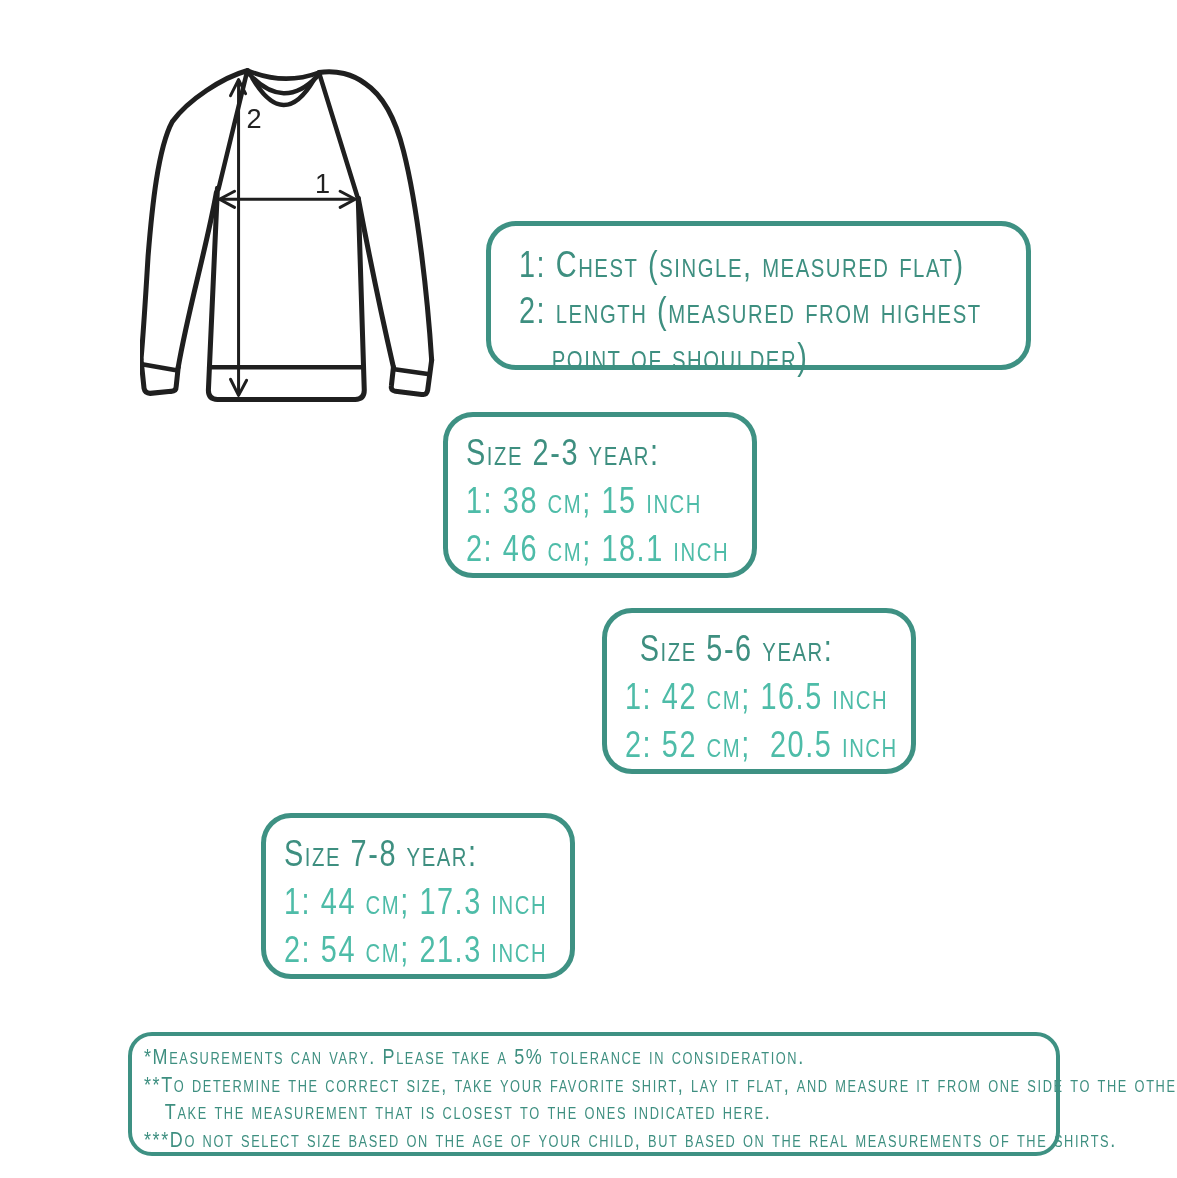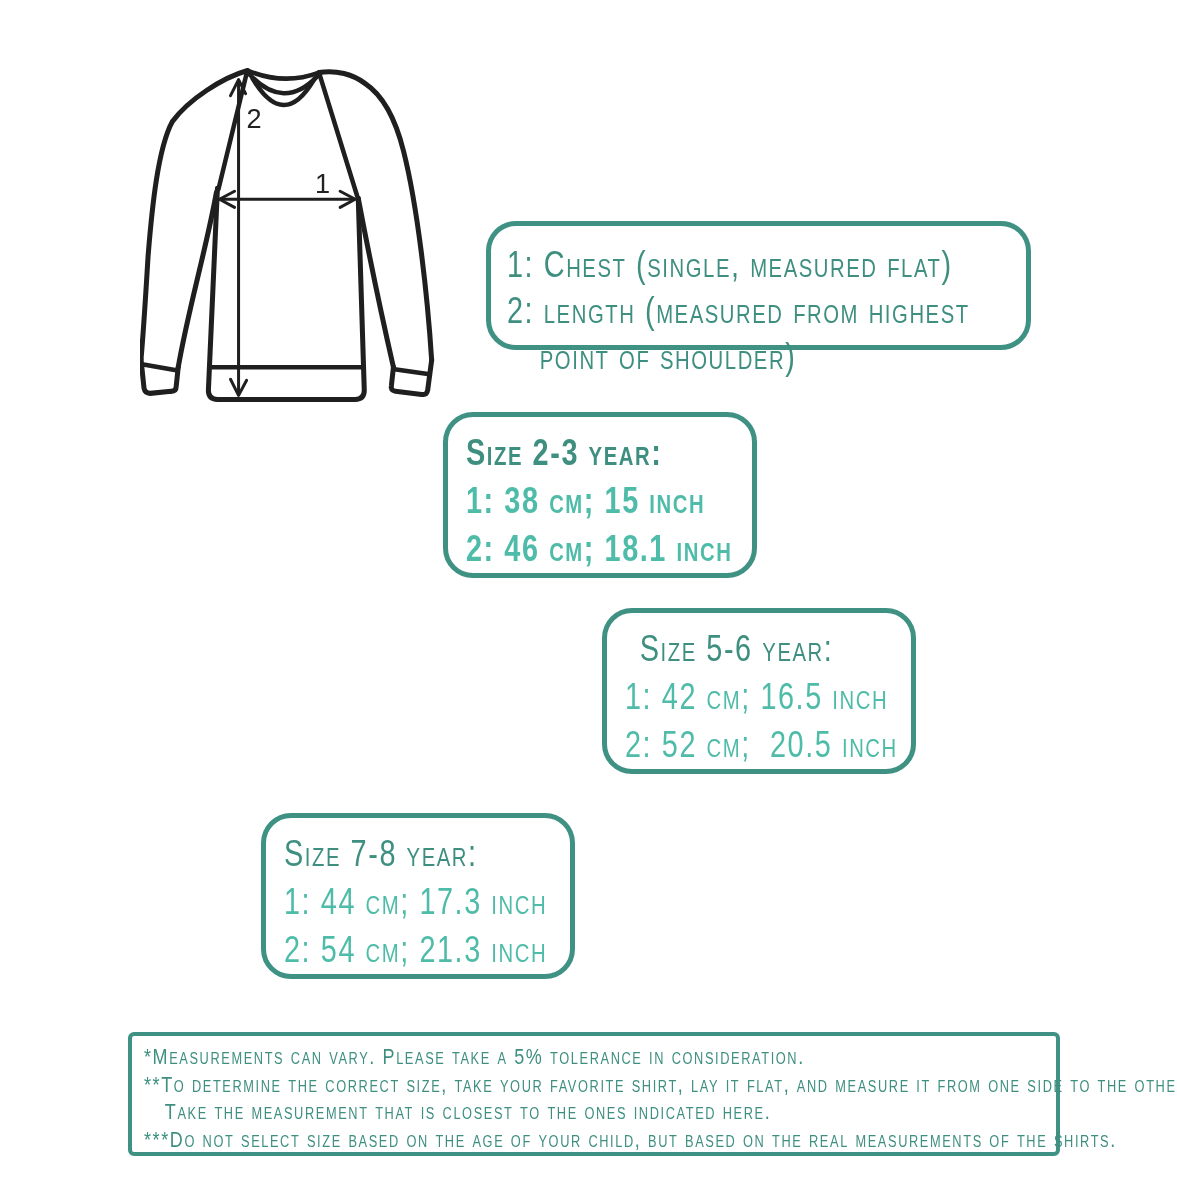--- a/index.html
+++ b/index.html
@@ -9,36 +9,36 @@
   }
   .box {
     position:absolute; box-sizing:border-box; background:#ffffff;
     border:5px solid #3E9183; border-radius:30px;
   }
   .line {
     font-variant:small-caps; white-space:pre; letter-spacing:2px;
     transform:scaleX(0.78); transform-origin:0 50%;
   }
   
-  .legend { left:486px; top:221px; width:545px; height:129px; padding:16px 0 0 16px; }
+  .legend { left:486px; top:221px; width:545px; height:149px; padding:16px 0 0 28px; }
   .legend .line { font-size:37px; line-height:46px; color:#3E8F80; }
   .legend .indent { padding-left:42px; }
   
   .size-box { width:314px; height:166px; padding:12px 0 0 18px; }
   .size-box .title { font-size:37px; line-height:48px; color:#3E8F80; }
   .size-box .meas  { font-size:37px; line-height:48px; color:#4EBCA8; }
-  .pos-23  { left:443px; top:412px;font-weight:bold; }
+  .pos-23  { left:443px; top:412px; }
   .pos-34  { left:261px; top:608px; }
   .pos-56  { left:602px; top:608px;text-align:center; }
   .pos-78  { left:261px; top:813px; }
   .pos-911 { left:602px; top:813px; }
   
   .footnotes {
     left:128px; top:1032px; width:932px; height:124px;
-    border-width:4px; border-radius:6px; padding:7px 0 0 12px;
+    border-width:4px; border-radius:24px; padding:7px 0 0 12px;
   }
   .footnotes .line { font-size:22.5px; line-height:27.5px; color:#3E8F80; transform:scaleX(0.8); }
   .footnotes .indent { padding-left:26px; }
   
   .sweater-svg { position:absolute; left:140px; top:55px; }
   .sweater-svg .garment { fill:none; stroke:#1f1f1f; stroke-width:5; stroke-linecap:round; stroke-linejoin:round; }
   .sweater-svg .detail  { fill:none; stroke:#1f1f1f; stroke-width:4.5; stroke-linecap:round; }
   .sweater-svg .arrow   { fill:none; stroke:#1f1f1f; stroke-width:3; stroke-linecap:round; stroke-linejoin:round; }
   .sweater-svg text { font-family:"Liberation Sans", sans-serif; font-size:27px; fill:#222222; }
 </style>

